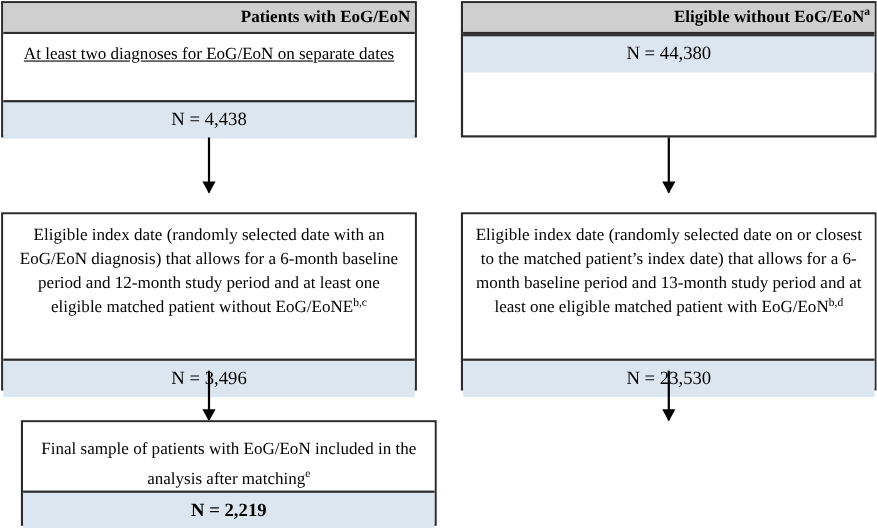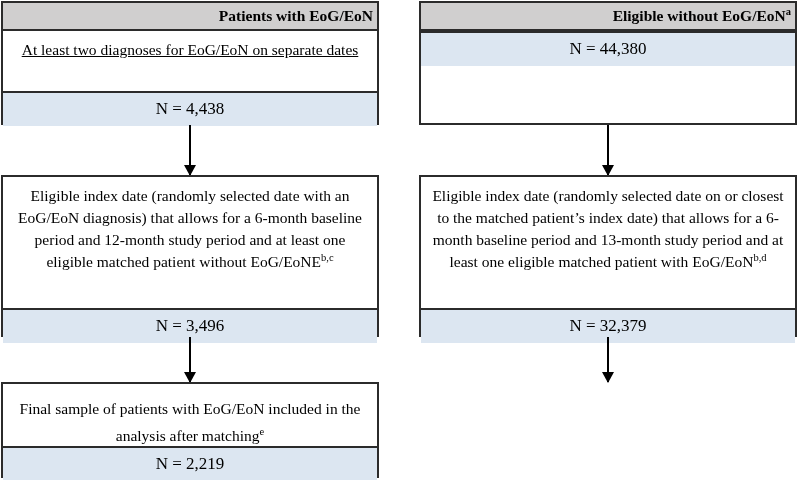--- a/index.html
+++ b/index.html
@@ -65,26 +65,26 @@
   .node-count {
     box-sizing: border-box;
     background: #dce6f1;
     border-top: 2px solid #2b2b2b;
     text-align: center;
     font-size: 17px;
     line-height: 22px;
     padding: 5px 4px 6px 4px;
     white-space: nowrap;
   }
-  .node-count.bold { font-weight: normal; }
+  .node-count.bold { font-weight: bold; }
 
   
   .node.step1 { top: 1px;   height: 124px; }
-  .node.step2 { top: 175px; height: 162px; }
-  .node.step3 { top: 382px; height: 96px;  }
+  .node.step2 { top: 193px; height: 162px; }
+  .node.step3 { top: 382px; height: 96px; margin-left: 18px;  }
 
   .step1 .node-body { height: 60px; padding-top: 8px; text-decoration: underline; }
   .step2 .node-body { height: 131px; padding-top: 8px; }
   .step3 .node-body { height: 62px;  padding-top: 11px; line-height: 27px; }
 
   
   sup {
     font-size: 10.5px;
     line-height: 0;
     vertical-align: super;
@@ -151,21 +151,21 @@
       <div class="node-header"><span>Eligible without EoG/EoN</span><sup>a</sup></div>
       <div class="node-count"><span>N = 44,380</span></div>
     </div>
 
     <div class="connector c1">
       <span class="arrowhead"></span>
     </div>
 
     <div class="node step2">
       <div class="node-body"><span>Eligible index date (randomly selected date on or closest to the matched patient’s index date) that allows for a 6-month baseline period and 13-month study period and at least one eligible matched patient with EoG/EoN</span><sup>b,d</sup></div>
-      <div class="node-count"><span>N = 32,379</span></div>
+      <div class="node-count"><span>N = 23,530</span></div>
     </div>
 
     <div class="connector c2">
       <span class="arrowhead"></span>
     </div>
 
 
   </div>
 
 </div>

